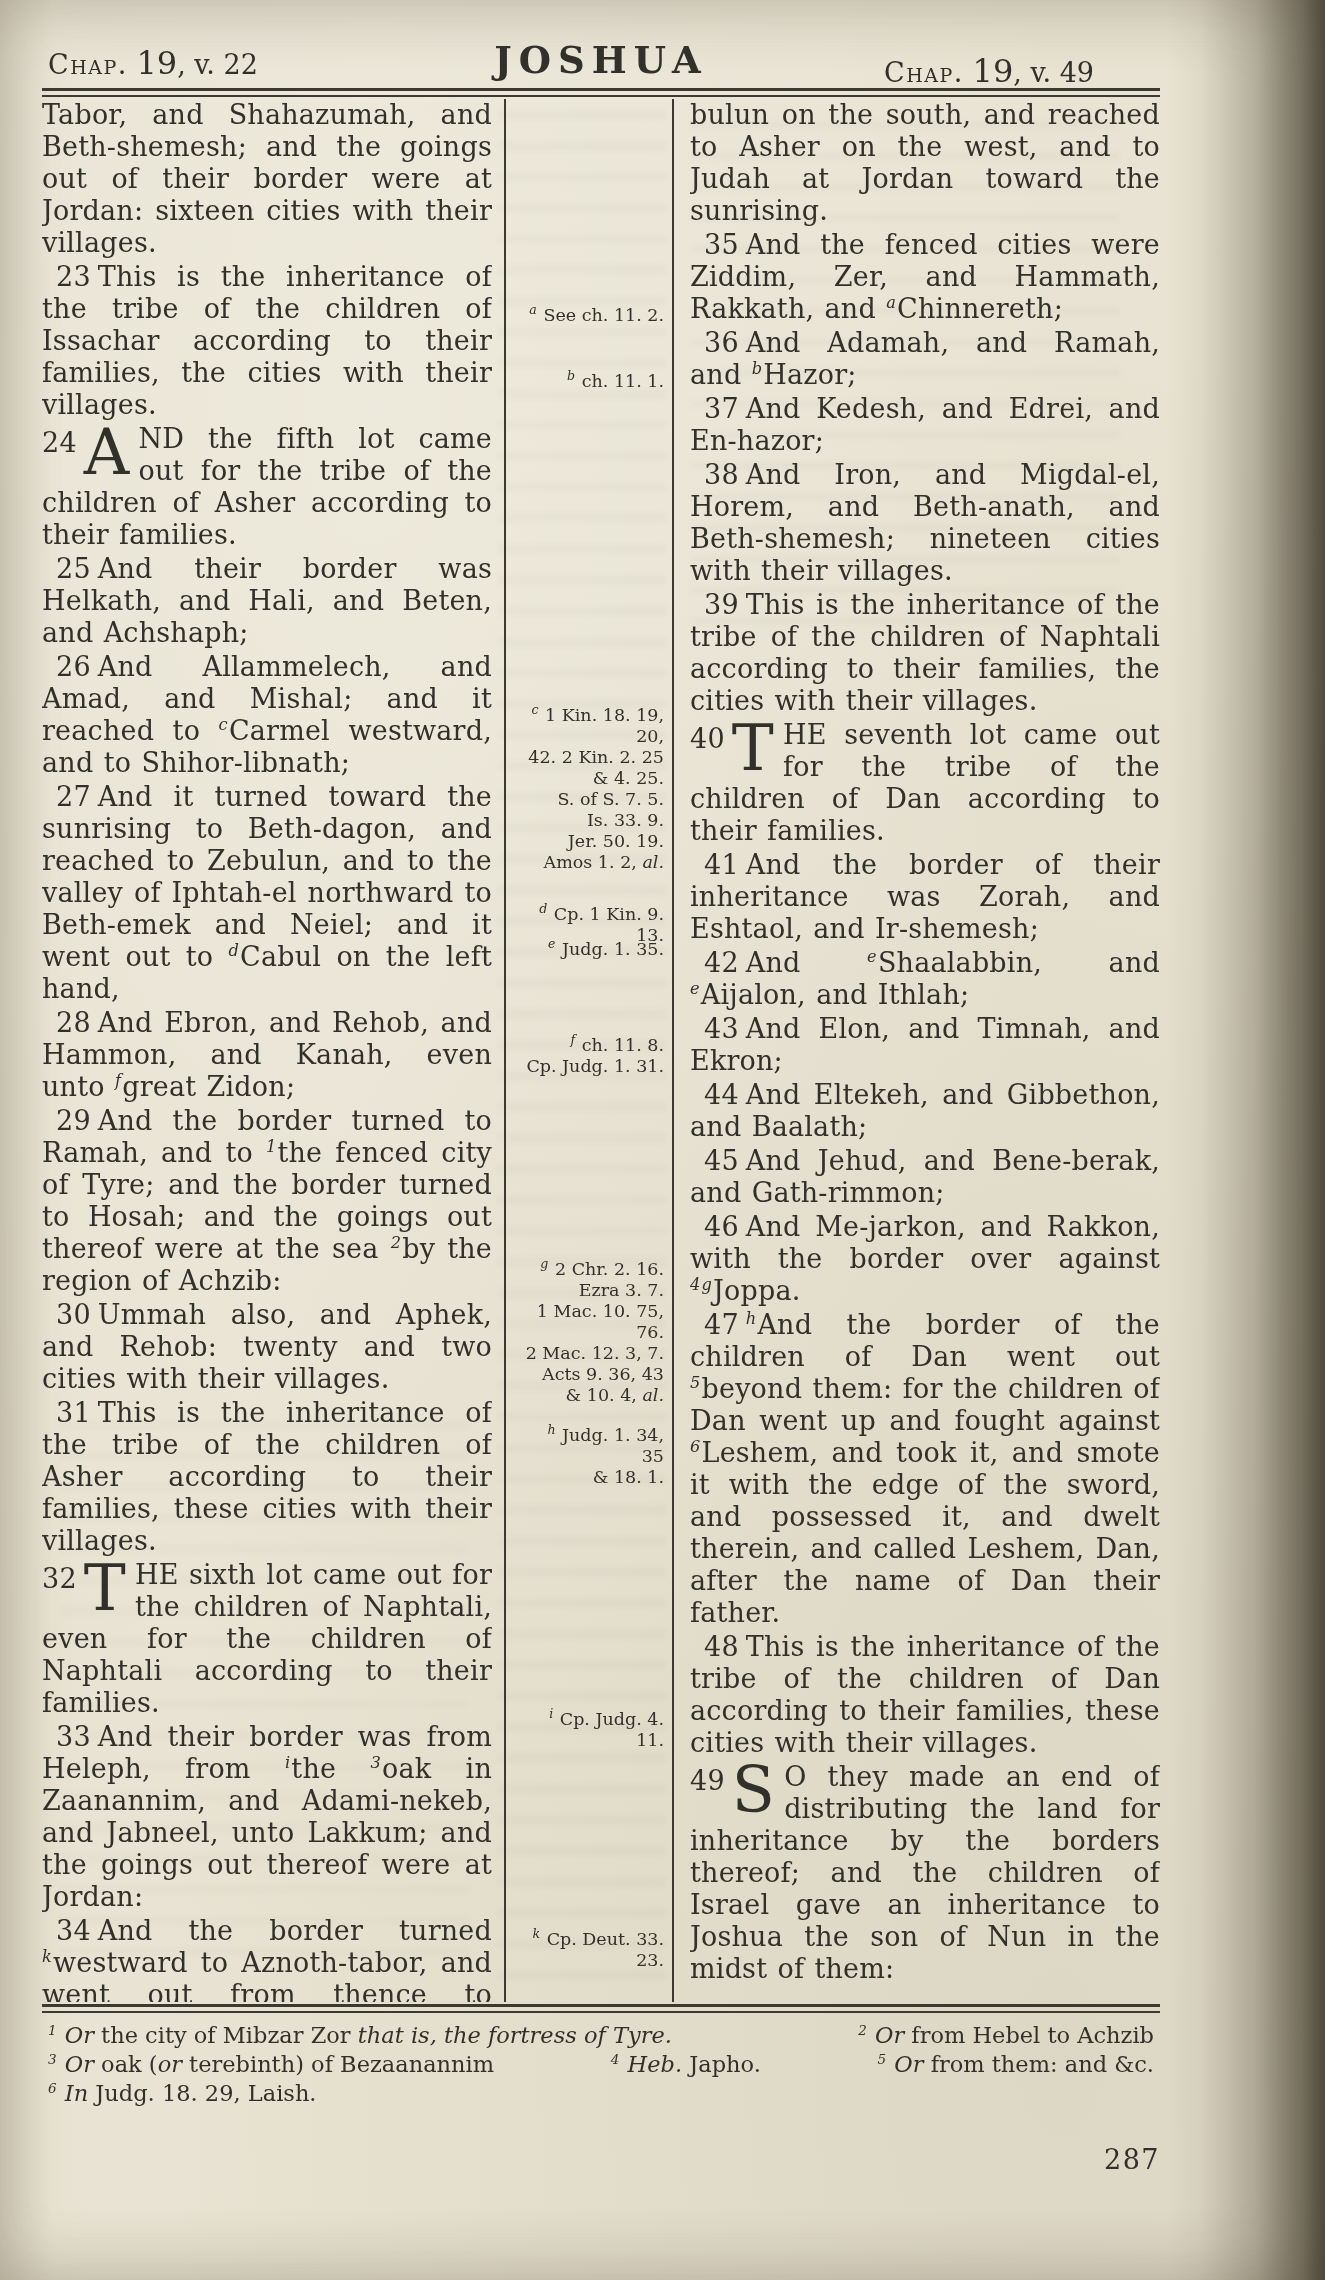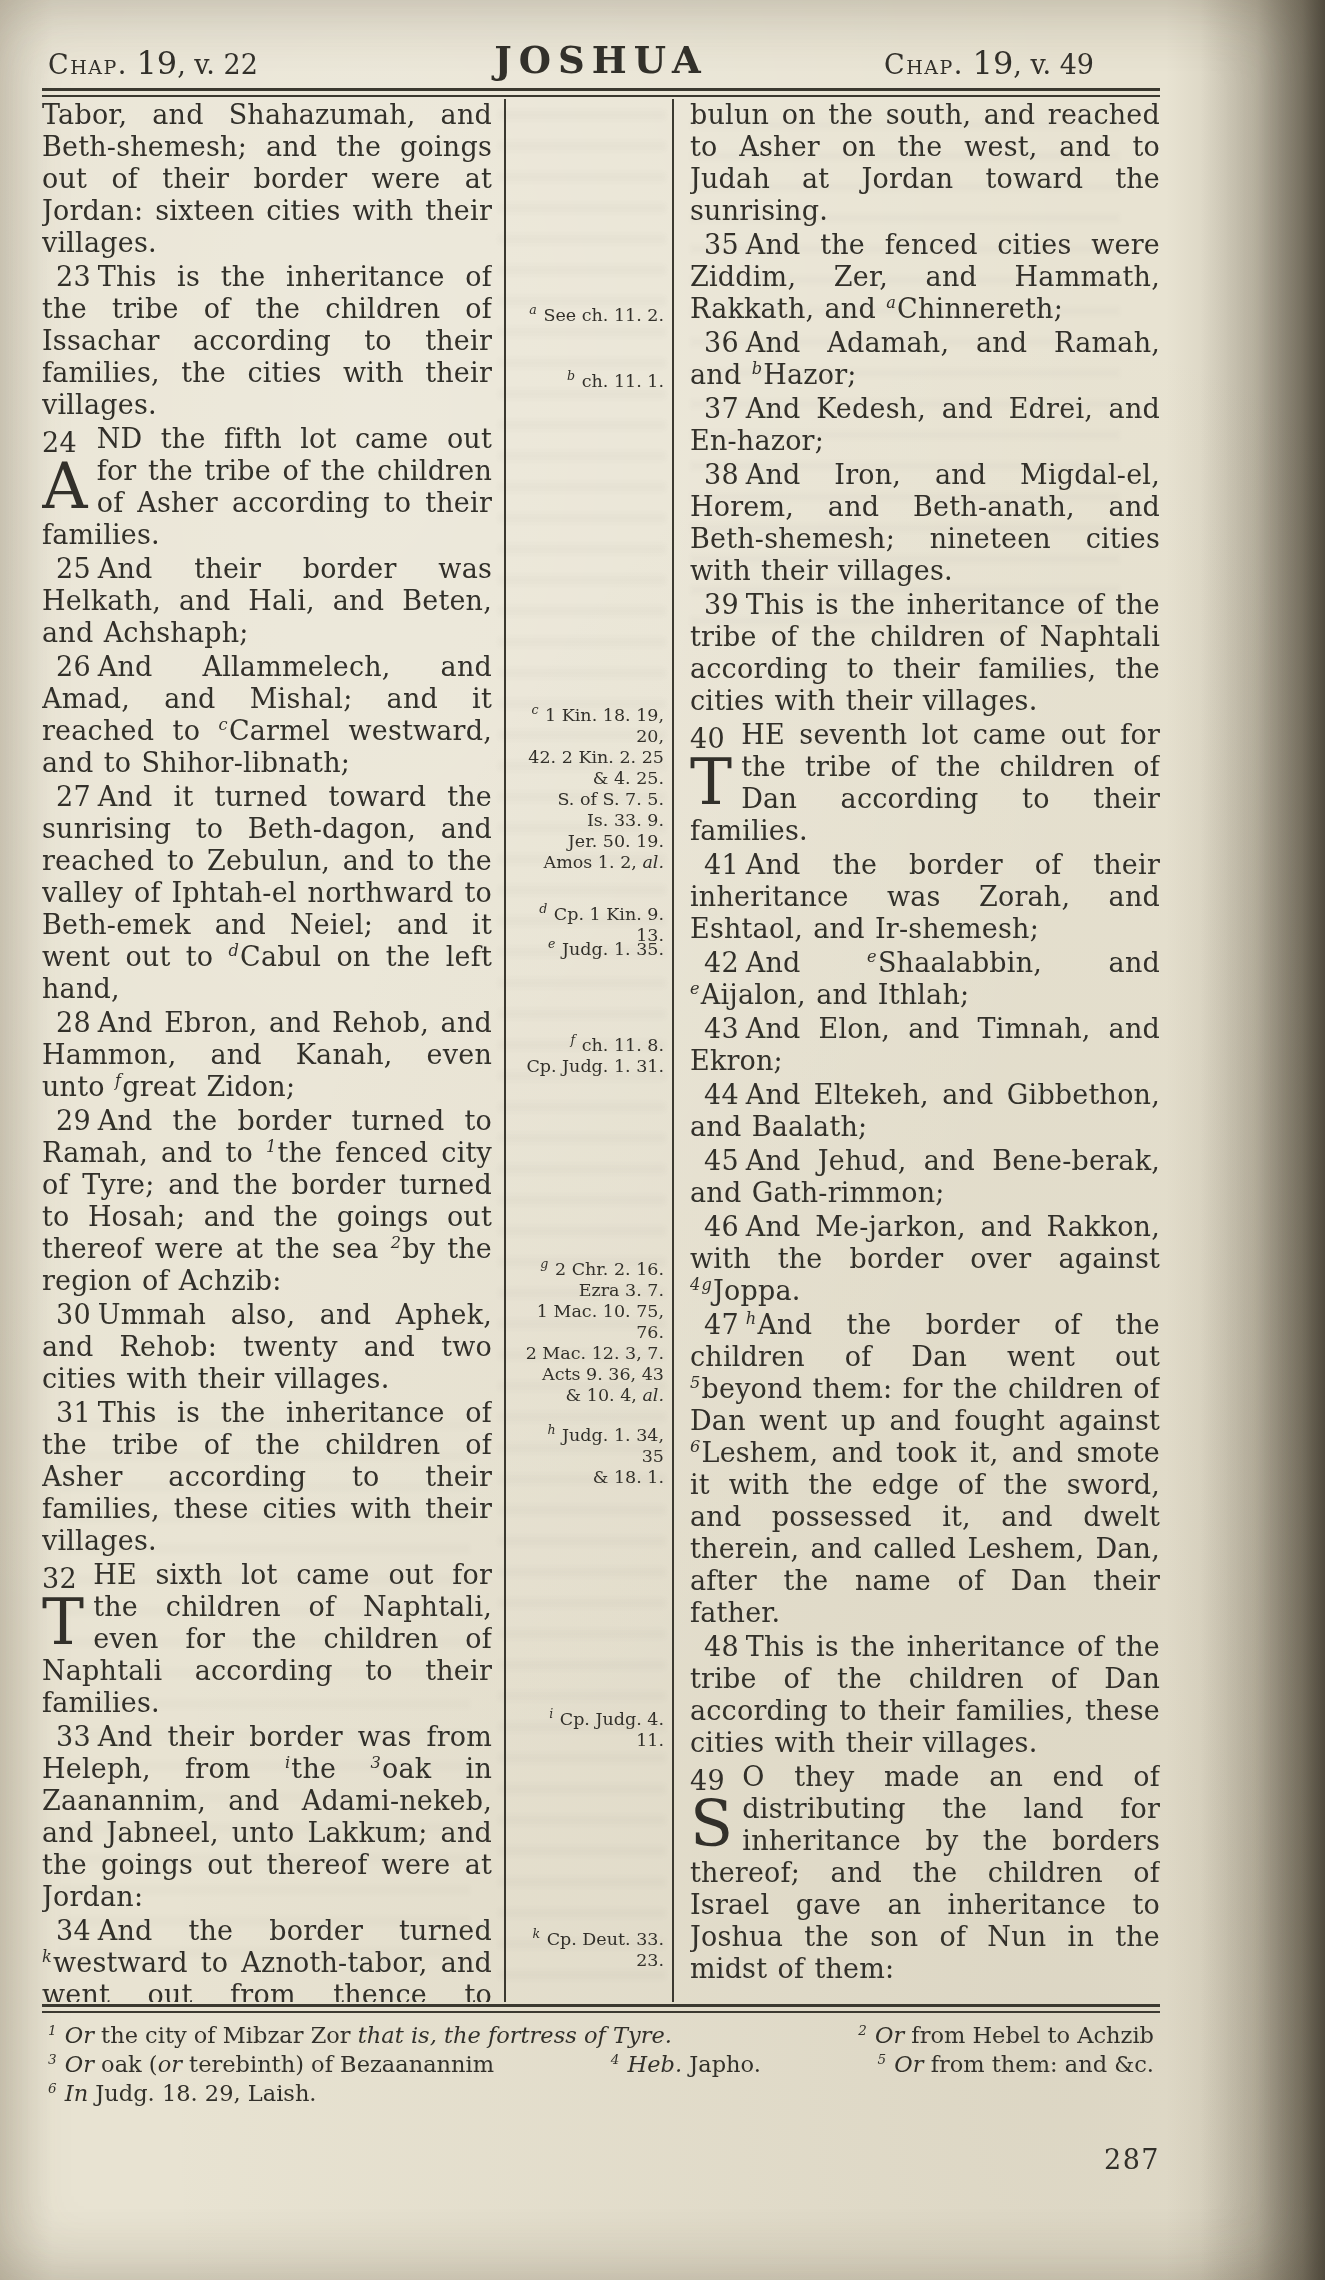--- a/index.html
+++ b/index.html
@@ -29,21 +29,21 @@
   .b3 { left:60px;  top:1420px; width:410px; height:540px; opacity:0.04; }
   .gutter {
     position:absolute; z-index:3; right:0; top:0; width:125px; height:100%; pointer-events:none;
     background: linear-gradient(to right, rgba(62,55,40,0) 0%, rgba(62,55,40,0.16) 45%, rgba(52,46,33,0.42) 82%, rgba(38,33,24,0.62) 100%);
   }
   .content { position:absolute; z-index:2; left:42px; top:34px; width:1118px; }
 
   
   .header { position:relative; height:52px; font-size:27px; }
   .h-left  { position:absolute; left:6px;  top:10px; white-space:nowrap; }
-  .h-right { position:absolute; right:66px; top:10px; white-space:nowrap; }
+  .h-right { position:absolute; right:66px; top:18px; white-space:nowrap; }
   .h-title { position:absolute; left:0; right:0; top:4px; text-align:center;
              font-weight:bold; font-size:37px; letter-spacing:7px; }
   .smallcaps { font-variant: small-caps; letter-spacing:1.5px; }
   .h-num { font-size:32px; }
 
   .double-rule { height:9px; margin:2px 0; border-top:3px solid var(--rule,#3b3930); border-bottom:2px solid var(--rule,#3b3930); }
 
   
   .columns { display:flex; height:1903px; overflow:hidden; }
   .col { overflow:hidden; }
@@ -51,21 +51,21 @@
   .vrule { width:2px; background:var(--rule,#3b3930); }
   .v1 { margin-left:12px; }
   .col-notes { width:148px; margin-left:10px; position:relative; }
   .v2 { margin-left:8px; }
   .col-right { margin-left:16px; flex:1; }
 
   .para { font-size:27px; line-height:32px; text-align:justify; text-indent:14px;
           margin-bottom:2px; word-spacing:1.5px; letter-spacing:0.2px; }
   .para.cont, .para.dc { text-indent:0; }
   .vnum { margin-right:7px; }
-  .dcg { float:left; display:flex; align-items:flex-start; margin:2px 9px 2px 0;flex-direction:column; }
+  .dcg { float:left; display:flex; align-items:flex-start; margin:2px 9px 2px 0; }
   .dcg .vnum { line-height:32px; padding-top:2px; margin-right:7px; }
   .dropcap { font-size:63px; line-height:56px; display:block; }
   sup.ref { font-size:0.60em; font-style:italic; line-height:0; margin-right:1px; }
 
   
   .note { position:absolute; left:4px; right:0; font-size:17.5px; line-height:21px;
           white-space:pre-line; text-align:right; }
   .note sup.ref { font-size:0.72em; }
 
   

